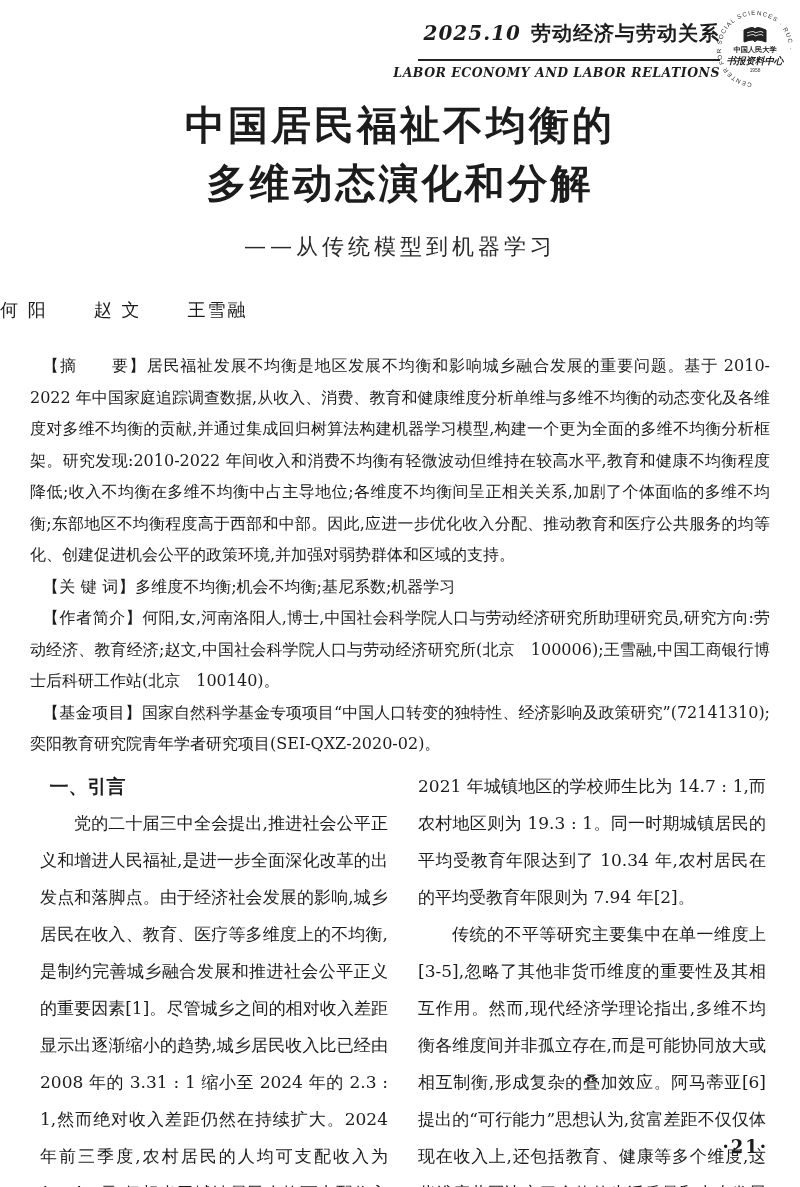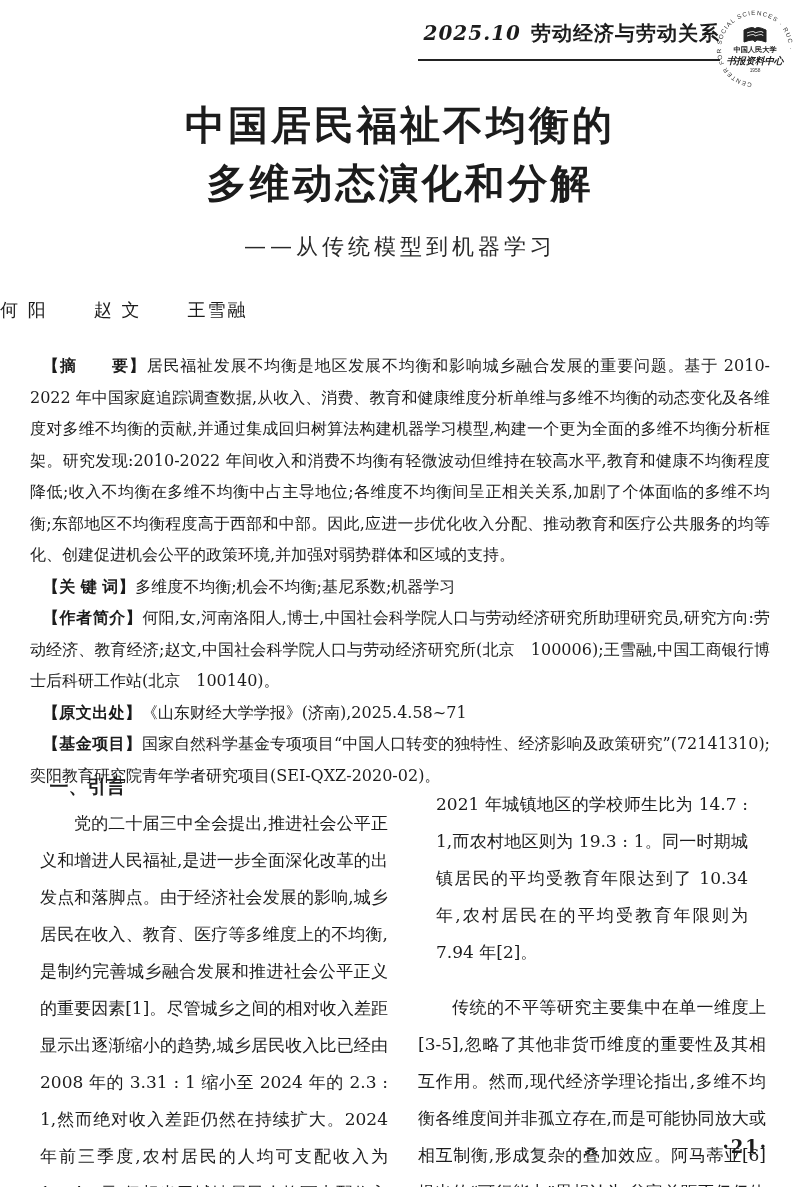--- a/index.html
+++ b/index.html
@@ -42,55 +42,56 @@
   .authors { margin-top:36px; font-size:18px; letter-spacing:2px;
     display:flex; justify-content:flex-start; gap:46px; }
 
   
   .front-matter {
     position:absolute; top:350px; left:30px; width:740px;
     font-size:16px; line-height:31.5px; text-align:justify;
   }
   .fm-para { text-indent:0.8em; margin:0; }
   .fm-label {
-    font-weight:bold;
+    font-weight:normal;
     font-family:"Liberation Sans","DejaVu Sans",sans-serif;
     letter-spacing:0.5px;
   }
 
   
   .body-columns {
     position:absolute; top:768px; left:40px; width:726px;
     display:flex; gap:30px;
     font-size:17px; line-height:37px; text-align:justify;
   }
   .col { flex:1; min-width:0; }
   .section-heading {
     font-weight:bold;
     font-family:"Liberation Sans","DejaVu Sans",sans-serif;
     text-indent:0.5em; font-size:19px;
   }
   .para-indent { text-indent:2em; margin:0; }
-  .para-flush  { text-indent:0;  margin:18px; }
+  .para-flush  { text-indent:0;  margin:0; }
 
   
   .page-number {
     position:absolute; bottom:30px; right:32px;
     font-size:18px; font-weight:bold; letter-spacing:2px;
   }
 </style>
 </head>
 <body>
 
 <div class="page">
 
   <div class="header">
     <div class="header-cn">
       <span class="issue">2025.10</span><span class="jcn">劳动经济与劳动关系</span>
     </div>
+    <div class="header-en">LABOR ECONOMY AND LABOR RELATIONS</div>
   </div>
 
   <svg class="seal" viewBox="0 0 82 82">
     <defs>
       <path id="ringPath" d="M 41,75 A 34,34 0 1 1 41.01,75" fill="none"></path>
     </defs>
     <text font-size="6.2" font-family="Liberation Sans, sans-serif" fill="#333" letter-spacing="1.1">
       <textPath href="#ringPath" startOffset="25%" text-anchor="middle">INFORMATION CENTER FOR SOCIAL SCIENCES · RUC ·</textPath>
     </text>
 
@@ -111,21 +112,20 @@
       <span>何  阳</span>
       <span>赵  文</span>
       <span>王雪融</span>
     </div>
   </div>
 
   <div class="front-matter">
     <p class="fm-para"><span class="fm-label">【摘　　要】</span><span>居民福祉发展不均衡是地区发展不均衡和影响城乡融合发展的重要问题。基于 2010-2022 年中国家庭追踪调查数据,从收入、消费、教育和健康维度分析单维与多维不均衡的动态变化及各维度对多维不均衡的贡献,并通过集成回归树算法构建机器学习模型,构建一个更为全面的多维不均衡分析框架。研究发现:2010-2022 年间收入和消费不均衡有轻微波动但维持在较高水平,教育和健康不均衡程度降低;收入不均衡在多维不均衡中占主导地位;各维度不均衡间呈正相关关系,加剧了个体面临的多维不均衡;东部地区不均衡程度高于西部和中部。因此,应进一步优化收入分配、推动教育和医疗公共服务的均等化、创建促进机会公平的政策环境,并加强对弱势群体和区域的支持。</span></p>
     <p class="fm-para"><span class="fm-label">【关 键 词】</span><span>多维度不均衡;机会不均衡;基尼系数;机器学习</span></p>
     <p class="fm-para"><span class="fm-label">【作者简介】</span><span>何阳,女,河南洛阳人,博士,中国社会科学院人口与劳动经济研究所助理研究员,研究方向:劳动经济、教育经济;赵文,中国社会科学院人口与劳动经济研究所(北京　100006);王雪融,中国工商银行博士后科研工作站(北京　100140)。</span></p>
-    <p class="fm-para"><span class="fm-label">【原文出处】</span><span>《山东财经大学学报》(济南),2025.4.58~71</span></p>
     <p class="fm-para"><span class="fm-label">【基金项目】</span><span>国家自然科学基金专项项目“中国人口转变的独特性、经济影响及政策研究”(72141310);奕阳教育研究院青年学者研究项目(SEI-QXZ-2020-02)。</span></p>
   </div>
 
   <div class="body-columns">
     <div class="col">
       <div class="section-heading">一、引言</div>
       <p class="para-indent">党的二十届三中全会提出,推进社会公平正义和增进人民福祉,是进一步全面深化改革的出发点和落脚点。由于经济社会发展的影响,城乡居民在收入、教育、医疗等多维度上的不均衡,是制约完善城乡融合发展和推进社会公平正义的重要因素[1]。尽管城乡之间的相对收入差距显示出逐渐缩小的趋势,城乡居民收入比已经由 2008 年的 3.31 : 1 缩小至 2024 年的 2.3 : 1,然而绝对收入差距仍然在持续扩大。2024 年前三季度,农村居民的人均可支配收入为 16740 元,仅相当于城镇居民人均可支配收入的 40.6%①。尽管近年来国家在推进教育公平方面取得了显著进展,但城乡之间的教育差异仍然存在。</p>
     </div>
     <div class="col">
       <p class="para-flush">2021 年城镇地区的学校师生比为 14.7 : 1,而农村地区则为 19.3 : 1。同一时期城镇居民的平均受教育年限达到了 10.34 年,农村居民在的平均受教育年限则为 7.94 年[2]。</p>

